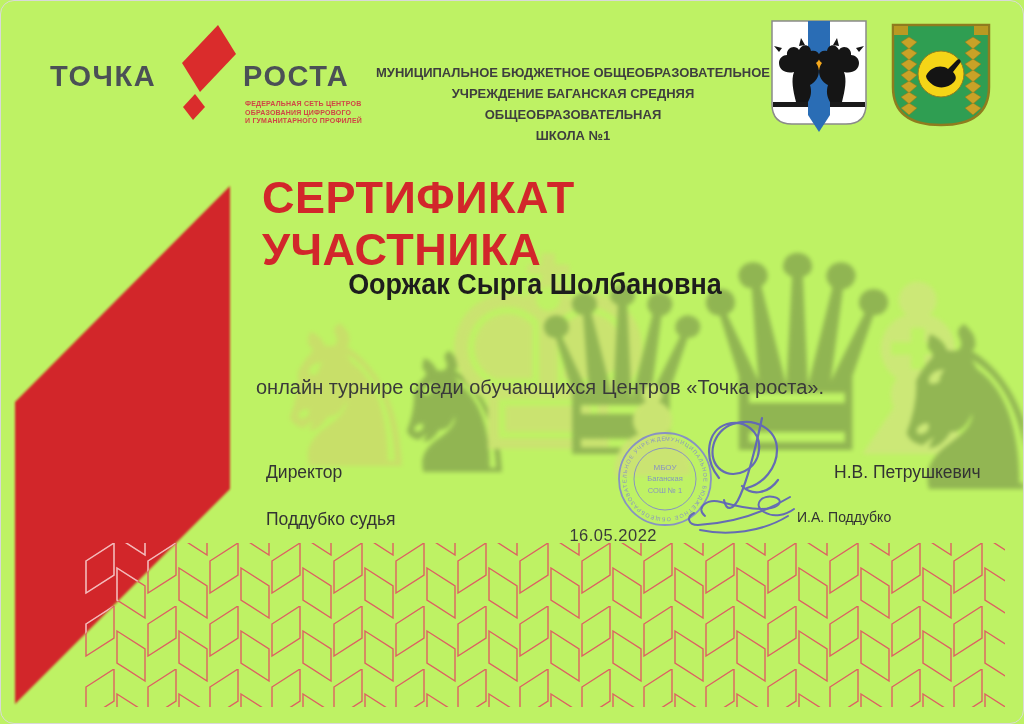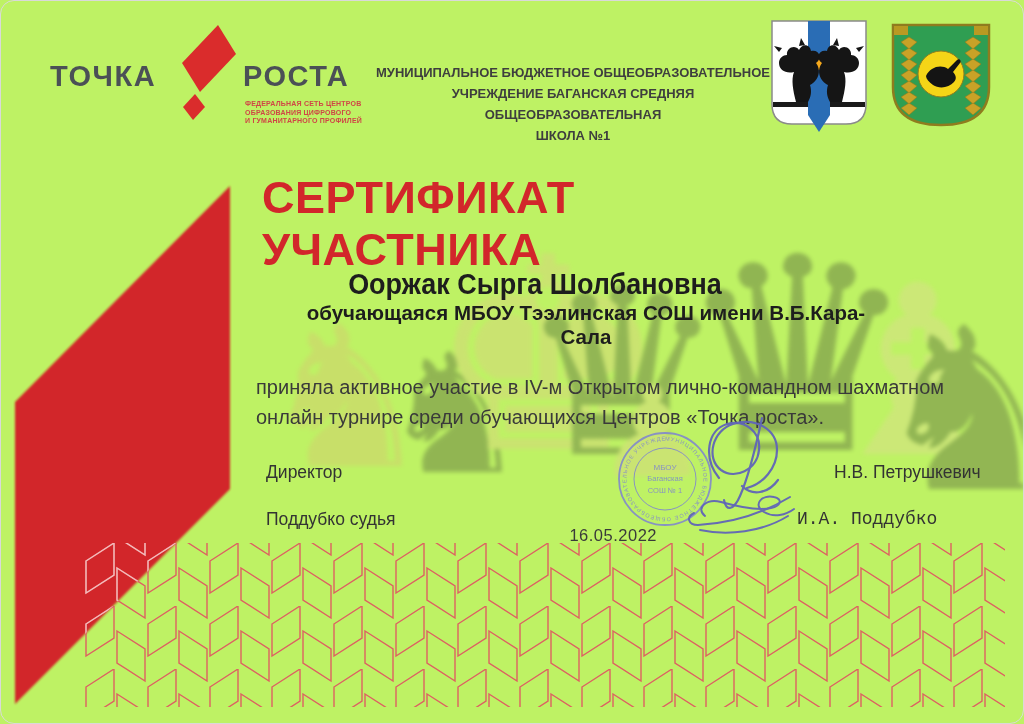--- a/index.html
+++ b/index.html
@@ -39,21 +39,21 @@
               color:#d2262b;letter-spacing:.5px;word-spacing:16px;z-index:5;}
   #confirm-text{left:256px;top:236px;font-size:19px;color:#333;z-index:5;}
   #recipient-name{left:285px;top:268px;width:500px;text-align:center;font-size:29px;font-weight:bold;color:#1d1d1d;
                   transform:scaleX(.93);transform-origin:center;z-index:5;}
   #recipient-info{left:286px;top:301px;width:600px;text-align:center;font-size:20.5px;font-weight:bold;color:#1d1d1d;z-index:5;}
   #body-text{left:256px;top:372px;width:720px;font-size:20px;line-height:30px;color:#3a3a3a;z-index:5;}
   
   #director-label{left:266px;top:462px;font-size:17.5px;color:#333;z-index:5;}
   #director-name{left:834px;top:462px;font-size:17.5px;color:#333;z-index:7;}
   #judge-label{left:266px;top:509px;font-size:17.5px;color:#333;z-index:5;}
-  #judge-name{left:797px;top:509px;font-size:18px;color:#333;z-index:7;font-family:Liberation Mono, monospace;}
+  #judge-name{left:797px;top:509px;font-size:14px;color:#333;z-index:7;}
   #date-text{left:467px;top:526px;width:190px;text-align:right;font-size:16.5px;letter-spacing:.5px;color:#3a3a3a;z-index:5;}
   .stamp-txt{fill:#8289cc;font-family:"Liberation Sans",sans-serif;}
 </style>
 </head>
 <body>
 
 <div id="canvas">
 
   <div id="chess-bg" class="abs">
     <span class="pc pc1">♞</span>
@@ -145,23 +145,21 @@
         <use href="#kernel" x="84" y="60"></use>
         <use href="#kernel" x="84" y="71"></use>
       <use href="#kernel" x="84" y="82"></use>
     </g>
     <circle cx="52" cy="53" r="23" fill="#f5d517" stroke="#8f7c1e" stroke-width="1"></circle>
     <path d="M37,55 c4,-9 15,-12 22,-7 l9,-9 c2,-2 5,1 3,3 l-7,9 c3,3 4,7 1,10 c-5,6 -15,7 -21,3 c-4,-3 -7,-6 -7,-9 Z" fill="#141414"></path>
   </svg>
 
   <div id="cert-title" class="abs">СЕРТИФИКАТ УЧАСТНИКА</div>
   <div id="recipient-name" class="abs">Ооржак Сырга Шолбановна</div>
-  <div id="recipient-info" class="abs">обучающаяся МБОУ Тээлинская СОШ имени В.Б.Кара-Сала</div>
   <div id="body-text" class="abs">
-    <div>приняла активное участие в IV-м Открытом лично-командном шахматном</div>
     <div>онлайн турнире среди обучающихся Центров «Точка роста».</div>
   </div>
 
   <div id="director-label" class="abs">Директор</div>
   <div id="director-name" class="abs">Н.В. Петрушкевич</div>
   <div id="judge-label" class="abs">Поддубко судья</div>
   <div id="judge-name" class="abs">И.А. Поддубко</div>
   <div id="date-text" class="abs">16.05.2022</div>
 
   <svg id="sig-svg" class="abs" width="1024" height="724" viewBox="0 0 1024 724" style="pointer-events:none">

